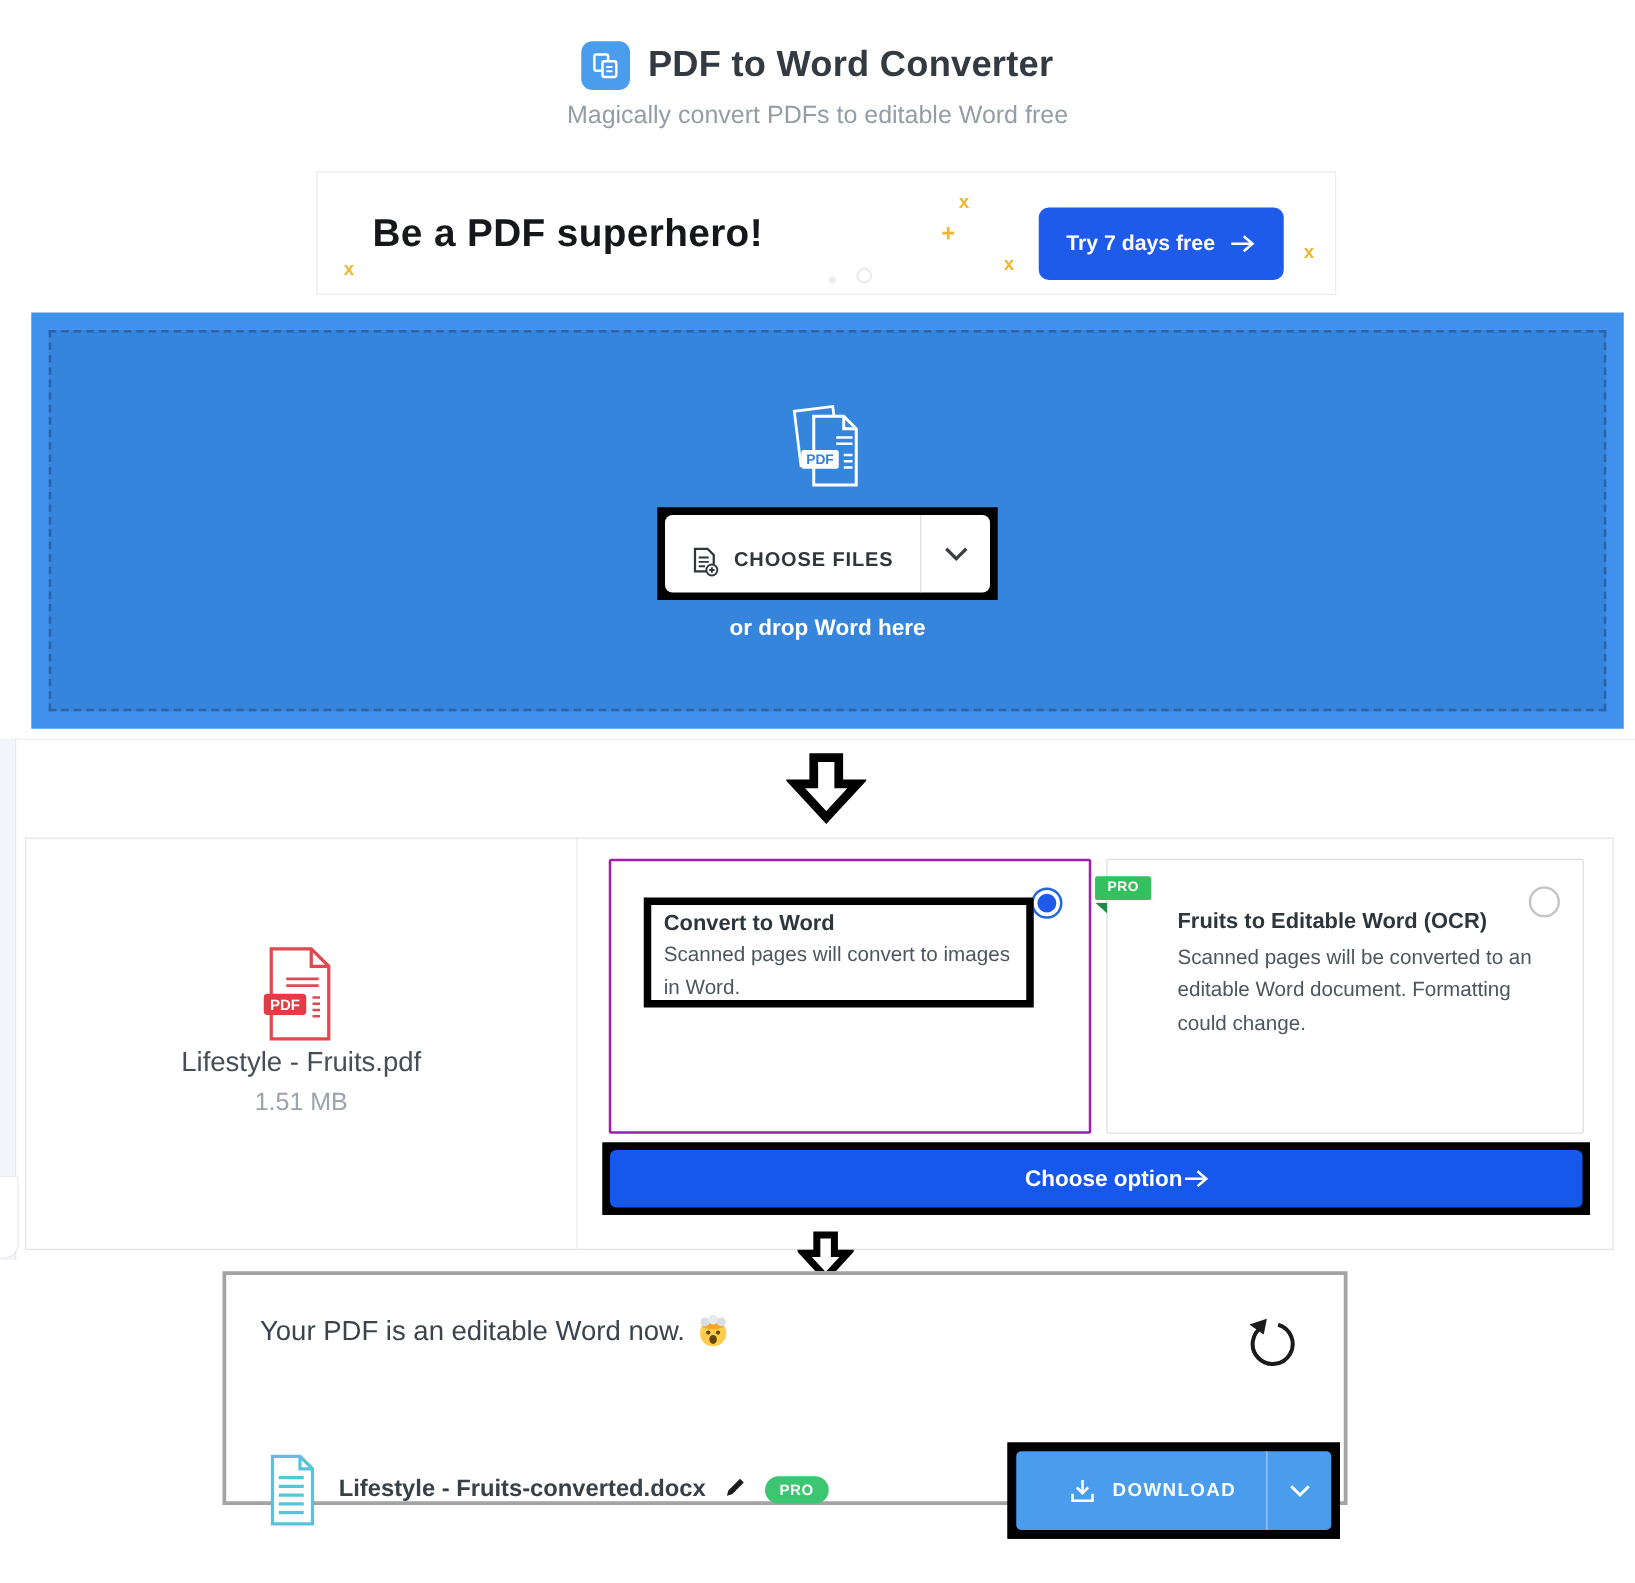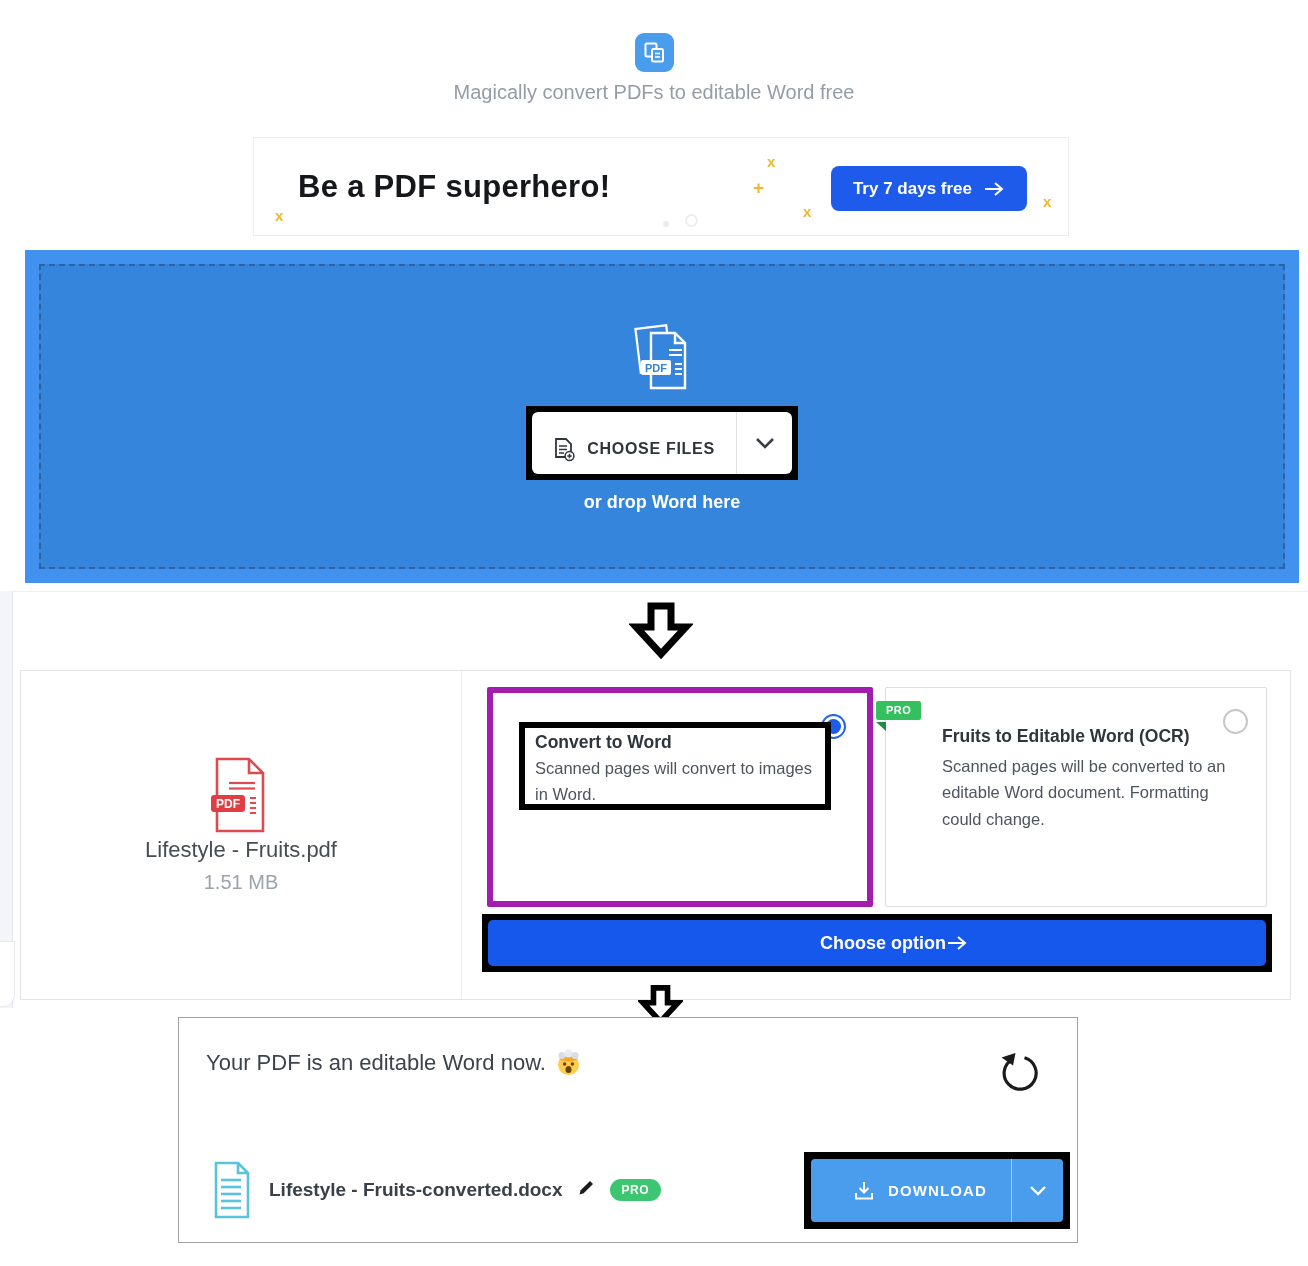--- a/index.html
+++ b/index.html
@@ -21,21 +21,21 @@
   .promo { position:absolute; left:253px; top:137px; width:816px; height:99px;
            background:#fff; border:1px solid #ececec; }
   .promo-headline { position:absolute; left:44px; top:50%; transform:translateY(-50%);
                     font-size:31px; font-weight:800; color:#15171a; letter-spacing:.3px; }
   .sparkle { position:absolute; color:#efb72f; font-weight:800; font-size:15px; line-height:1; }
   .sparkle.plus { font-size:19px; }
   .promo-ring { position:absolute; left:431px; top:76px; width:13px; height:13px;
                 border:2px solid #ededed; border-radius:50%; }
   .promo-dot  { position:absolute; left:409px; top:83px; width:6px; height:6px;
                 background:#ececec; border-radius:50%; }
-  .try-btn { position:absolute; right:41px; top:28px; height:45px; padding:0 22px;
+  .try-btn { position:absolute; right:41px; top:28px; height:58px; padding:0 22px;
              background:#1f5beb; border:none; border-radius:8px; color:#fff;
              font-family:inherit; font-size:17px; font-weight:bold; display:flex;
              align-items:center; gap:11px; cursor:pointer;margin-left:20px; }
 
   
   .dropzone { position:absolute; left:25px; top:250px; width:1274px; height:333px; background:#4191ee; }
   .dropzone-inner { position:absolute; inset:14px; background:#3685dc; border:2px dashed #2d63a6; }
   .pdfstack { position:absolute; top:56px; left:50%; transform:translateX(-50%); }
   .annot-choose-files { position:absolute; top:140px; left:50%; transform:translateX(-50%);
                         border:6px solid #000; background:#000; }
@@ -60,21 +60,21 @@
   
   .options-panel { position:absolute; left:20px; top:670px; width:1271px; height:330px;
                    background:#fff; border:1px solid #e3e3e3; }
   .file-divider { position:absolute; left:440px; top:0; bottom:0; width:1px; background:#ededed; }
   .upload-file { position:absolute; left:0; top:0; width:440px; height:100%; text-align:center; }
   .pdf-icon { position:absolute; top:86px; left:50%; transform:translateX(-50%); }
   .file-name { position:absolute; top:166px; width:100%; font-size:22px; color:#474d54; }
   .file-size { position:absolute; top:200px; width:100%; font-size:20px; color:#9da3ab; }
 
   .card-word { position:absolute; left:466px; top:16px; width:386px; height:220px;
-               border:6px solid #a21caf; border-radius:2px; background:#fff; cursor:pointer; }
+               border:2px solid #a21caf; border-radius:2px; background:#fff; cursor:pointer; }
   .radio-on { position:absolute; right:21px; top:21px; width:25px; height:25px;
               border:2px solid #2166e8; border-radius:50%; background:#fff;
               display:flex; align-items:center; justify-content:center; }
   .radio-on .dot { width:15px; height:15px; border-radius:50%; background:#1f5beb; }
   .annot-word-text { position:absolute; left:26px; top:29px; width:312px; height:88px;
                      border:6px solid #000; padding:4px 10px; background:#fff; }
   .card-title { font-size:17.5px; font-weight:bold; color:#2f353c; margin:0 0 3px; }
   .card-desc { font-size:16.5px; color:#4e555e; line-height:1.55; margin:0; }
 
   .card-ocr { position:absolute; left:864px; top:16px; width:382px; height:220px;
@@ -90,22 +90,22 @@
   .ocr-desc { position:absolute; left:56px; top:65px; width:302px; font-size:16.5px;
               color:#4e555e; line-height:1.6; }
 
   .annot-choose-option { position:absolute; left:461px; top:243px; width:790px; height:58px;
                          border:6px solid #000; background:#000; }
   .choose-option-btn { width:100%; height:100%; background:#1758ec; border:none; border-radius:5px;
                        color:#fff; font-size:18px; font-weight:bold; font-family:inherit;
                        display:flex; align-items:center; justify-content:center; cursor:pointer;padding-left:40px; }
 
   
-  .result-panel { position:absolute; left:178px; top:1017px; width:900px; height:226px;
-                  background:#fff; border:1px solid #a3a3a3; }
+  .result-panel { position:absolute; left:178px; top:1017px; width:900px; height:187px;
+                  background:#fff; border:3px solid #a3a3a3; }
   .result-title { position:absolute; left:27px; top:31px; font-size:22px; color:#3d434c;
                   display:flex; align-items:center; gap:9px; }
   .restart-btn { position:absolute; right:36px; top:33px; width:44px; height:44px;
                  background:none; border:none; padding:0; cursor:pointer; }
   .result-file { position:absolute; left:31px; top:142px; height:60px;
                  display:flex; align-items:center; gap:15px; }
   .result-name { font-size:19px; font-weight:600; color:#3a4047; }
   .pencil-btn { background:none; border:none; padding:0 0 2px; cursor:pointer; }
   .pro-pill { background:#3dc671; color:#fff; font-size:12px; font-weight:bold;
               letter-spacing:.5px; padding:5px 12px; border-radius:13px; line-height:1; }
@@ -125,20 +125,21 @@
 <div class="app-header">
   <div class="title-row">
     <span class="app-icon">
       <svg width="23" height="23" viewBox="0 0 23 23">
         <rect x="2.5" y="2.5" width="11" height="13" rx="1.5" fill="none" stroke="#fff" stroke-width="2"></rect>
         <rect x="9" y="8" width="11" height="12.5" rx="1.5" fill="#4a9ded" stroke="#fff" stroke-width="2"></rect>
         <line x1="12" y1="12.5" x2="17" y2="12.5" stroke="#fff" stroke-width="1.6"></line>
         <line x1="12" y1="16" x2="17" y2="16" stroke="#fff" stroke-width="1.6"></line>
       </svg>
     </span>
+    <h1 class="app-title">PDF to Word Converter</h1>
   </div>
   <div class="app-subtitle">Magically convert PDFs to editable Word free</div>
 </div>
 
 <div class="promo">
   <div class="promo-headline">Be a PDF superhero!</div>
   <span class="sparkle" style="left:513px; top:16px;">x</span>
   <span class="sparkle plus" style="left:499px; top:40px;">+</span>
   <span class="sparkle" style="left:549px; top:66px;">x</span>
   <span class="sparkle" style="left:789px; top:56px;">x</span>

